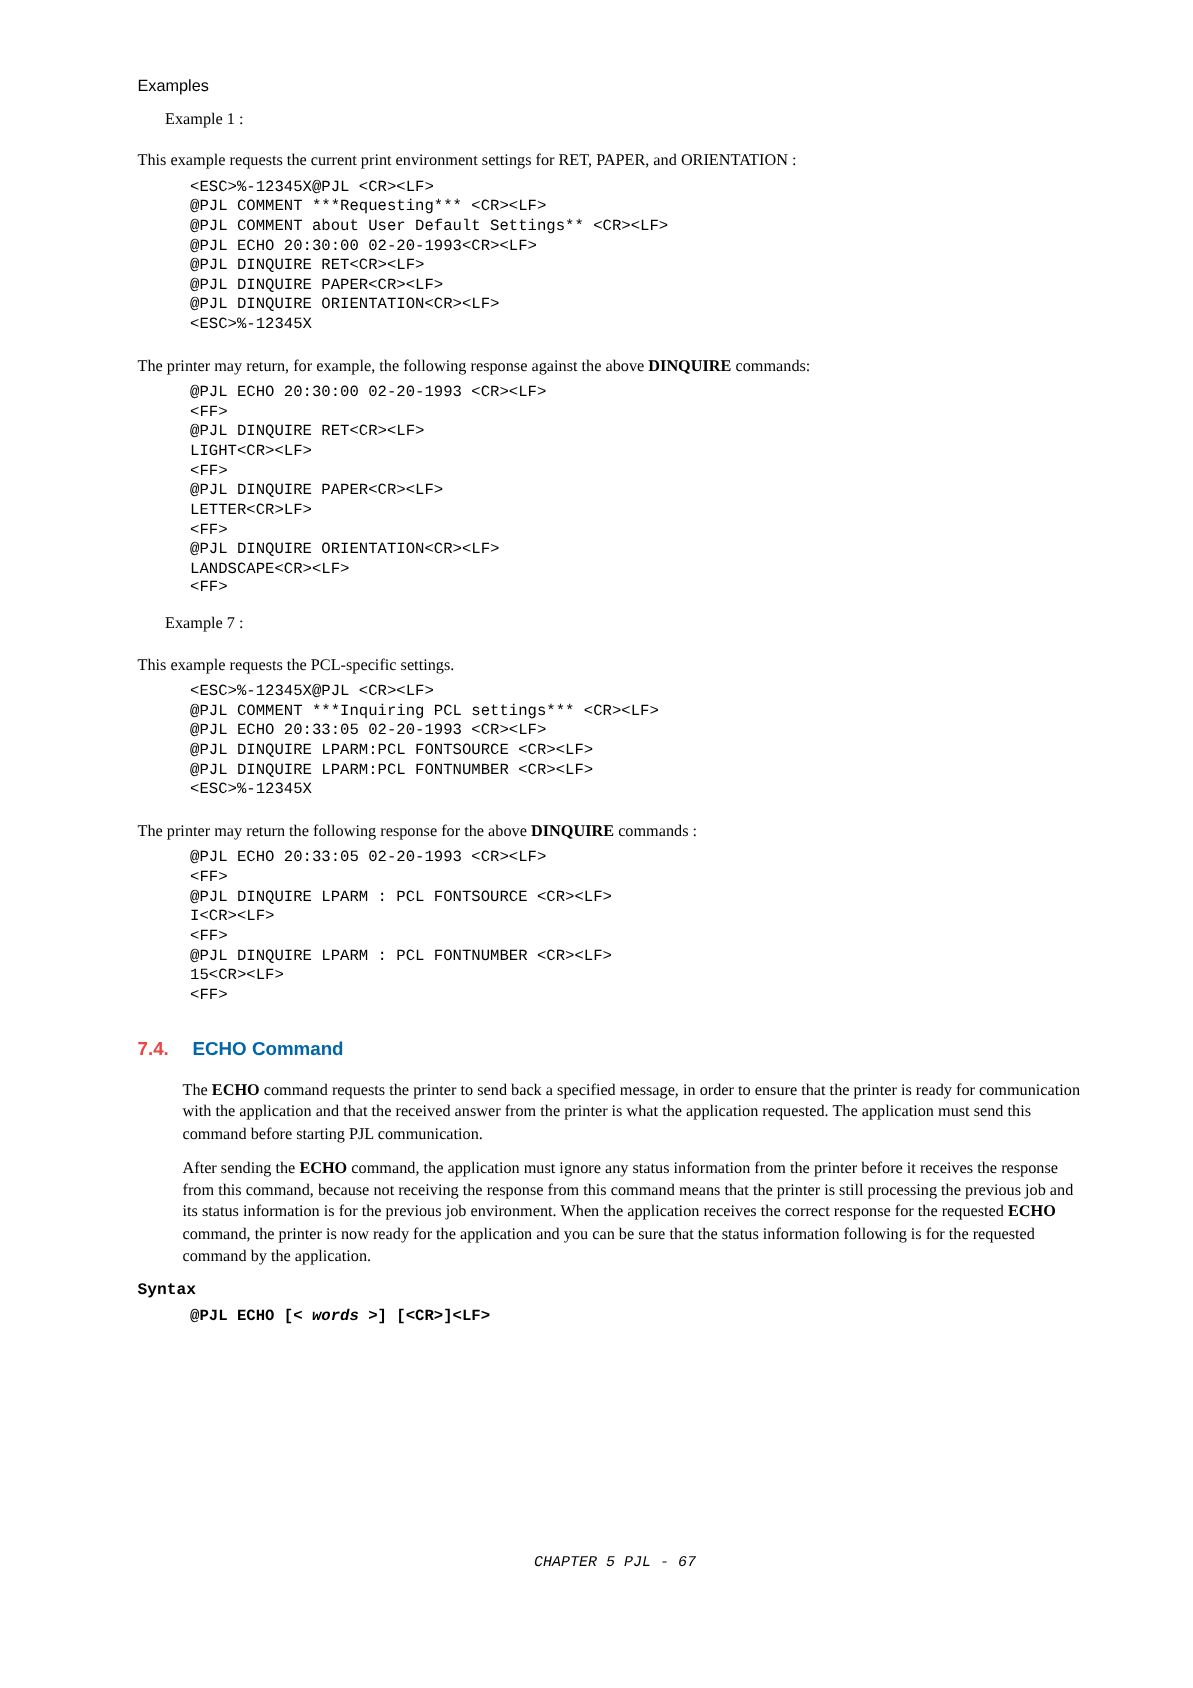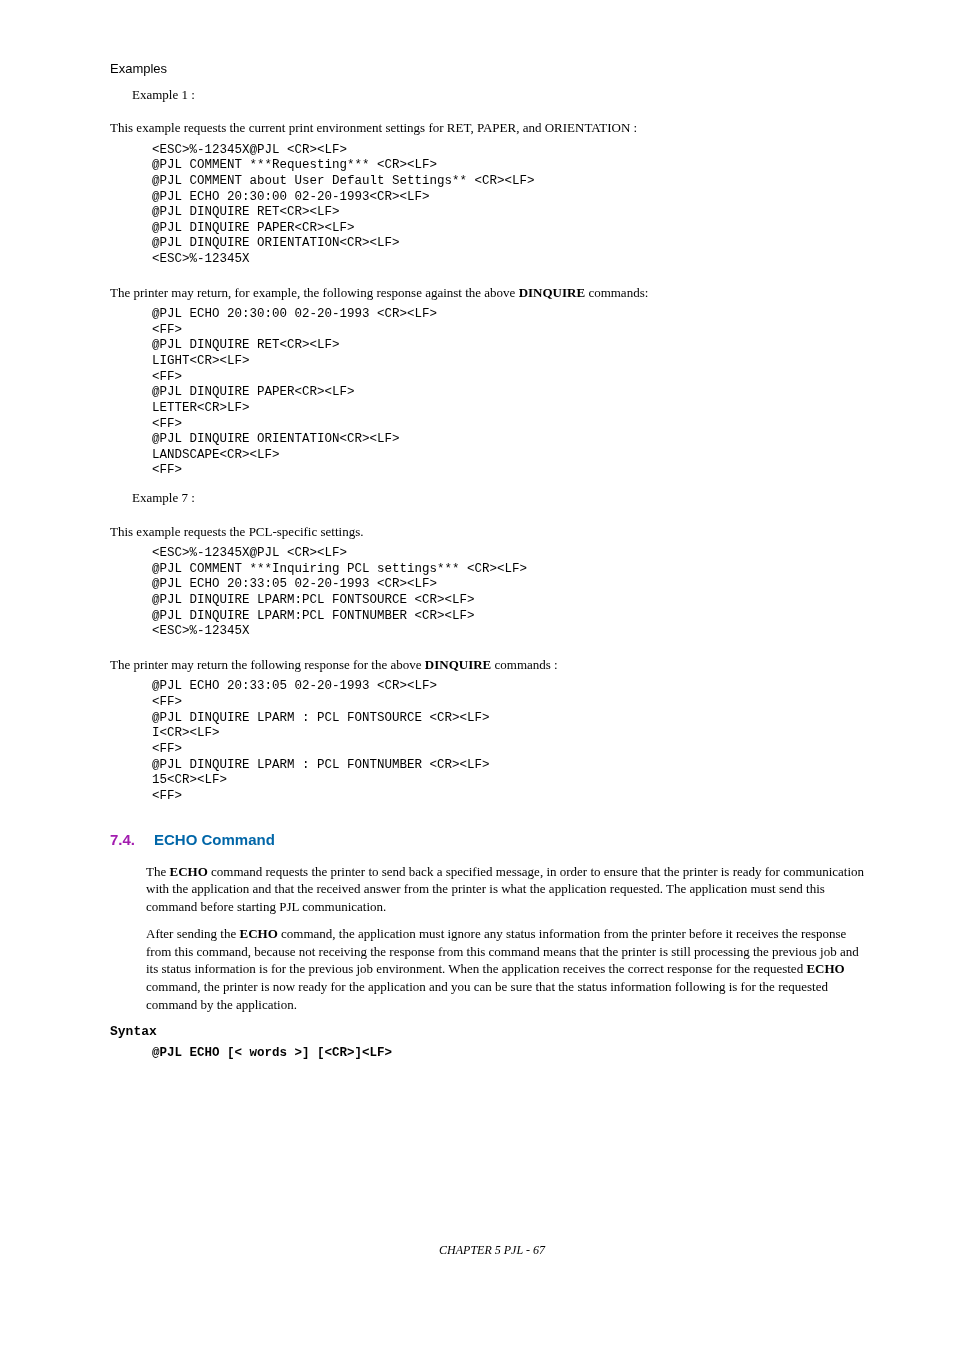--- a/index.html
+++ b/index.html
@@ -34,21 +34,21 @@
   }
   .section-row {
     display: flex;
     align-items: baseline;
     margin: 26px 0 12px 0;
   }
   .section-num {
     font-family: Arial, Helvetica, sans-serif;
     font-weight: bold;
     font-size: 15px;
-    color: #a21caf;
+    color: #ef4444;
     width: 44px;
   }
   .section-title {
     font-family: Arial, Helvetica, sans-serif;
     font-weight: bold;
     font-size: 15px;
     color: #0066a8;
   }
   .section-body {
     margin-left: 36px;
@@ -63,23 +63,24 @@
     margin: 6px 0 4px 0;
   }
   pre.syntax {
     font-family: "Courier New", Courier, monospace;
     font-weight: bold;
     font-size: 12.5px;
     margin: 0 0 0 42px;
     white-space: pre;
   }
   .syntax-italic {
+    font-style: italic;
   }
   .footer {
-    font-family: Liberation Serif, serif;
+    font-family: Liberation Mono, monospace;
     font-style: italic;
     font-size: 12px;
     text-align: center;
     margin-top: 180px;
   }
 </style>
 </head>
 <body>
 
 <div class="h-examples">Examples</div>

